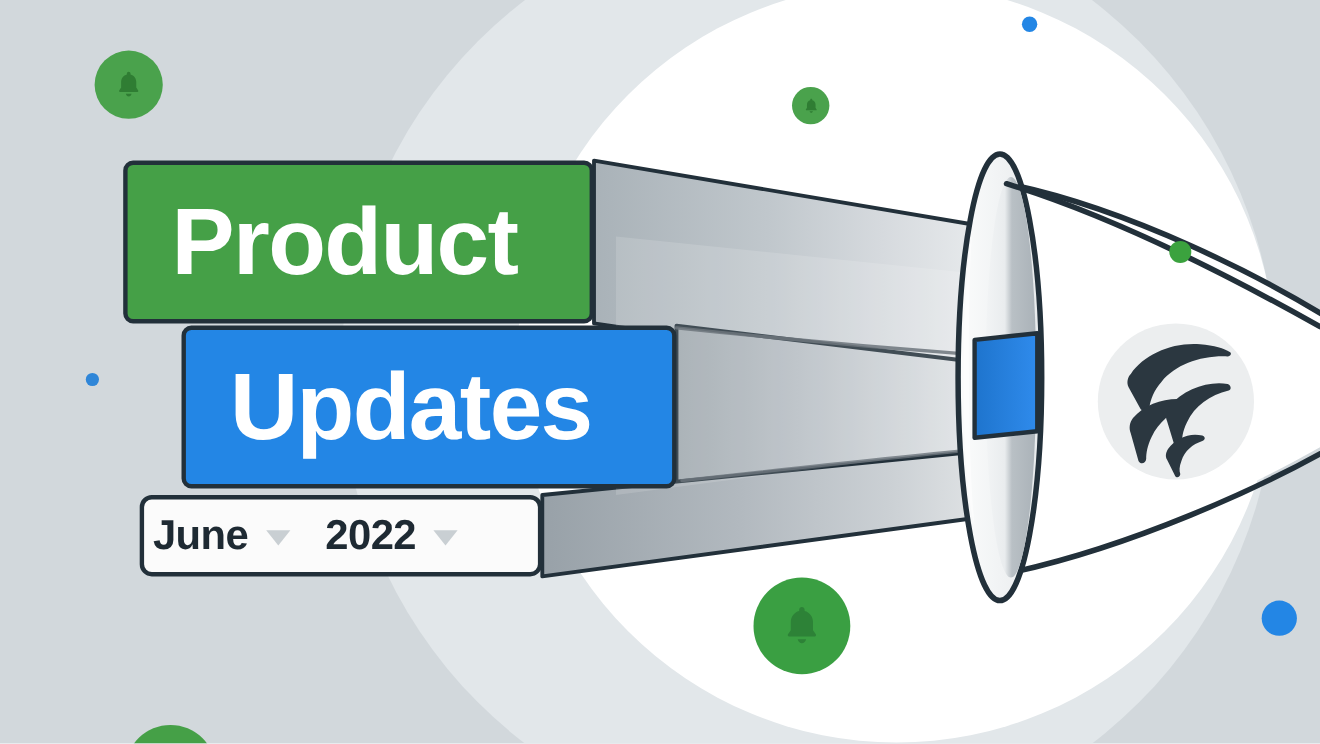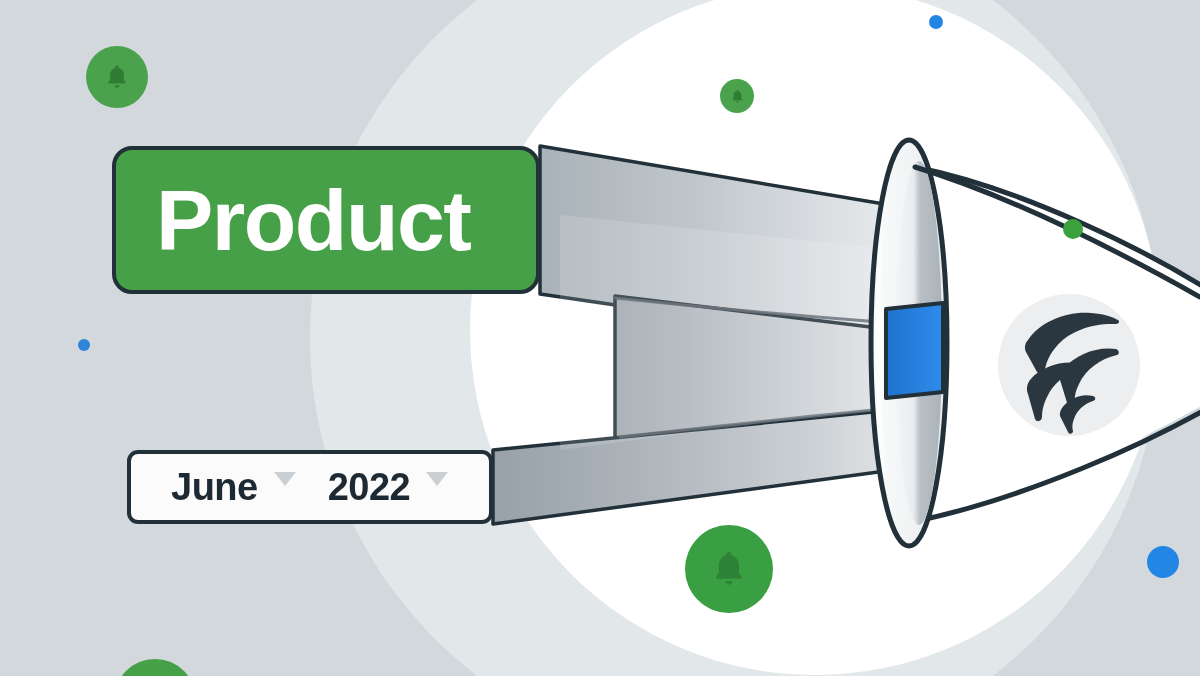--- a/index.html
+++ b/index.html
@@ -21,21 +21,21 @@
     top: 0;
     width: 1200px;
     height: 676px;
   }
 
   
   .card {
     position: absolute;
     box-sizing: border-box;
     border: 4px solid #22303a;
-    border-radius: 20px;
+    border-radius: 9px;
     display: flex;
     align-items: center;
     z-index: 40;
   }
   #card-product {
     left: 112px;
     top: 146px;
     width: 428px;
     height: 148px;
     background: #45a047;
@@ -62,22 +62,22 @@
     letter-spacing: -1.5px;
     line-height: 1;
     white-space: nowrap;
   }
   #label-product { margin-left: 40px; }
   #label-updates { margin-left: 40px; }
 
   
   .date-inner {
     display: flex;
-    align-items: flex-start;
-    margin-left: 40px;
+    align-items: center;
+    margin-left: 8px;
     width: 100%;
   }
   .date-text {
     color: #1e2a33;
     font-size: 38px;
     font-weight: 700;
     letter-spacing: -0.5px;
     line-height: 1;
     white-space: nowrap;
   }
@@ -251,20 +251,23 @@
     <svg width="44" height="44" viewBox="0 0 24 24">
       <path d="M12 2.6c-.75 0-1.35.6-1.35 1.35v.6C8.2 5.17 6.5 7.4 6.5 10v4.1l-1.4 2.1c-.3.45.02 1.05.56 1.05h12.68c.54 0 .86-.6.56-1.05l-1.4-2.1V10c0-2.6-1.7-4.83-4.15-5.45v-.6c0-.75-.6-1.35-1.35-1.35z" fill="#2d8237"></path>
       <path d="M9.9 18.6c.2 1.15 1.1 1.95 2.1 1.95s1.9-.8 2.1-1.95z" fill="#2d8237"></path>
     </svg>
   </div>
 
   <div class="card" id="card-product">
     <span class="card-text" id="label-product">Product</span>
   </div>
 
+  <div class="card" id="card-updates">
+    <span class="card-text" id="label-updates">Updates</span>
+  </div>
 
   <div class="card" id="card-date">
     <div class="date-inner">
       <span class="date-text">June</span>
       <span class="caret"></span>
       <span class="date-text" id="year-text">2022</span>
       <span class="caret"></span>
     </div>
   </div>
 

